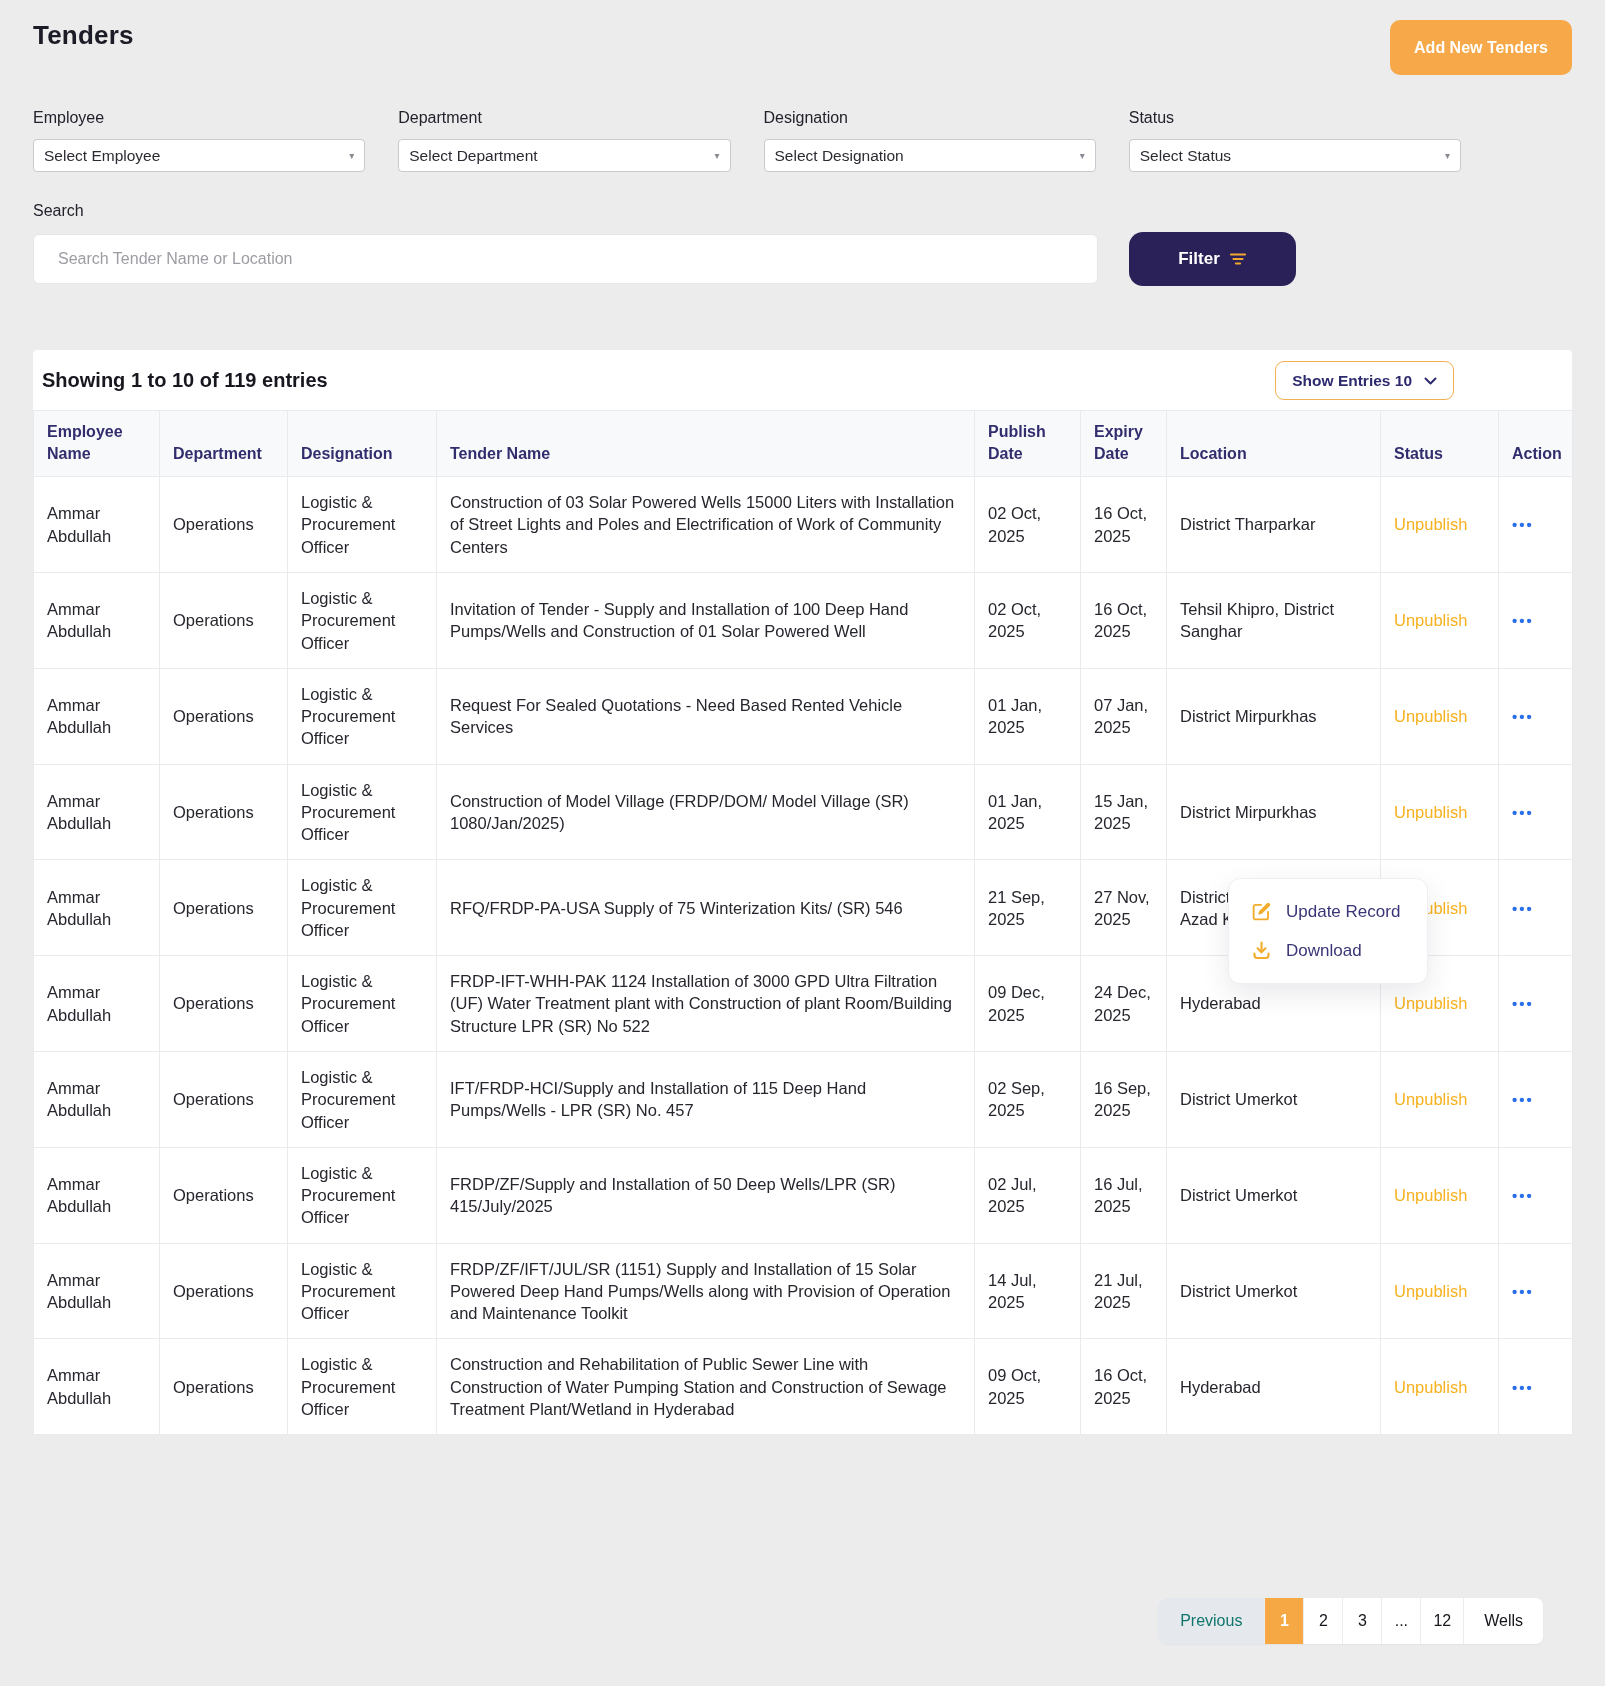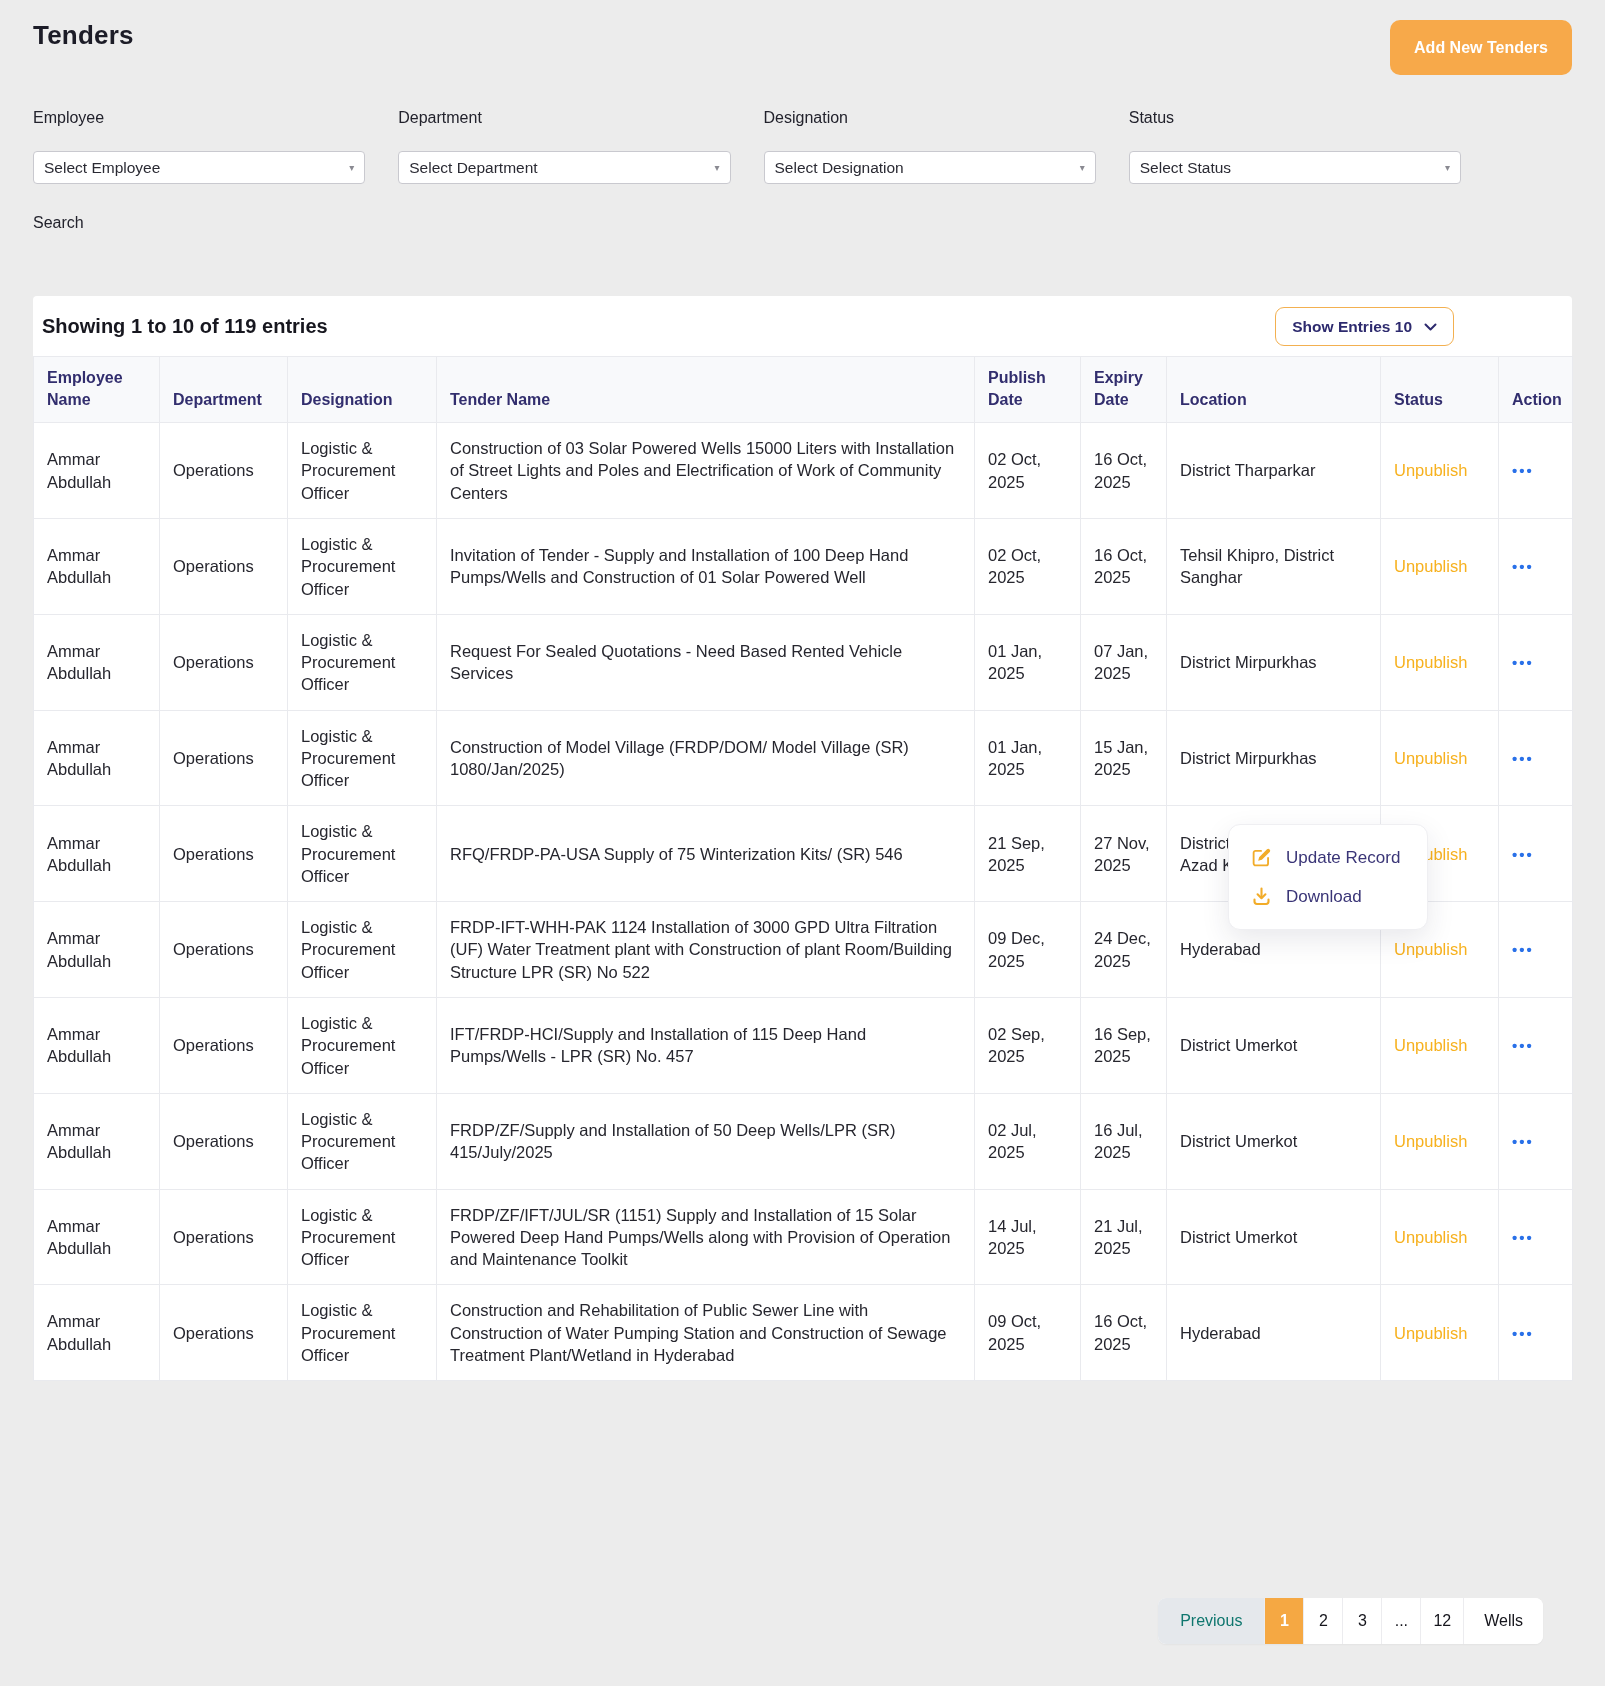--- a/index.html
+++ b/index.html
@@ -15,21 +15,21 @@
   .top{padding:20px 33px 0 33px;}
   .header-row{display:flex;justify-content:space-between;align-items:flex-start;}
   .page-title{font-size:26px;font-weight:700;color:#1C1C27;letter-spacing:.2px;}
   .add-btn{
     background:#F7A94A;color:#fff;border:none;border-radius:10px;
     font-size:16px;font-weight:600;padding:0 24px;height:55px;cursor:pointer;
     font-family:inherit;
   }
 
   .filters{margin-top:34px;width:1428px;display:grid;grid-template-columns:repeat(4,1fr);column-gap:33px;}
-  .f-label{display:block;font-size:16px;color:#22222C;margin-bottom:24px;}
+  .f-label{display:block;font-size:16px;color:#22222C;margin-bottom:12px;}
   .select-box{
     height:33px;background:#fff;border:1px solid #C9C9CF;border-radius:4px;
     display:flex;align-items:center;justify-content:space-between;
     padding:0 10px;font-size:15.5px;color:#2A2A33;cursor:pointer;
   }
   .select-caret{color:#8A8A92;font-size:10px;line-height:1;}
 
   .search-block{margin-top:30px;}
   .search-row{display:flex;align-items:center;margin-top:12px;}
   .search-input{
@@ -128,20 +128,33 @@
       <span class="f-label">Status</span>
       <div class="select-box">
         <span>Select Status</span>
         <span class="select-caret">▾</span>
       </div>
     </div>
   </div>
 
   <div class="search-block">
     <span class="f-label" style="margin-bottom:0">Search</span>
+    <div class="search-row">
+      <input class="search-input" type="text" placeholder="Search Tender Name or Location" style="">
+      <button class="filter-btn">
+        <span>Filter</span>
+        <span style="display:flex;align-items:center;">
+          <svg width="18" height="14" viewBox="0 0 18 14">
+            <line x1="2" y1="2.5" x2="16" y2="2.5" stroke="#F0A830" stroke-width="2.2" stroke-linecap="round"></line>
+            <line x1="4.5" y1="7" x2="13.5" y2="7" stroke="#F0A830" stroke-width="2.2" stroke-linecap="round"></line>
+            <line x1="7" y1="11.5" x2="11" y2="11.5" stroke="#F0A830" stroke-width="2.2" stroke-linecap="round"></line>
+          </svg>
+        </span>
+      </button>
+    </div>
   </div>
 </div>
 
 <div class="table-card">
   <div class="summary-row">
     <span class="summary-text">Showing 1 to 10 of 119 entries</span>
     <button class="show-entries">
       <span>Show Entries 10</span>
       <span style="display:flex;align-items:center;">
         <svg width="13" height="8" viewBox="0 0 13 8" fill="none">

